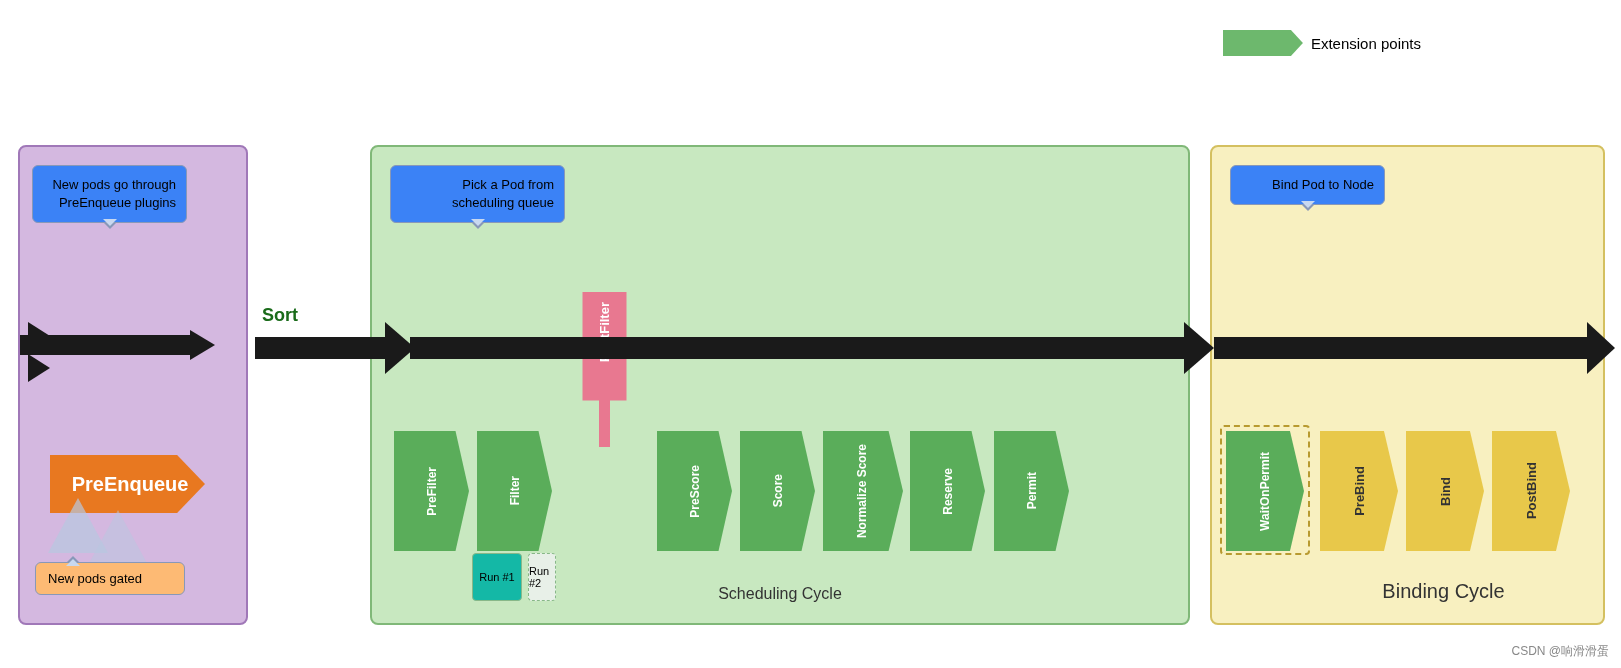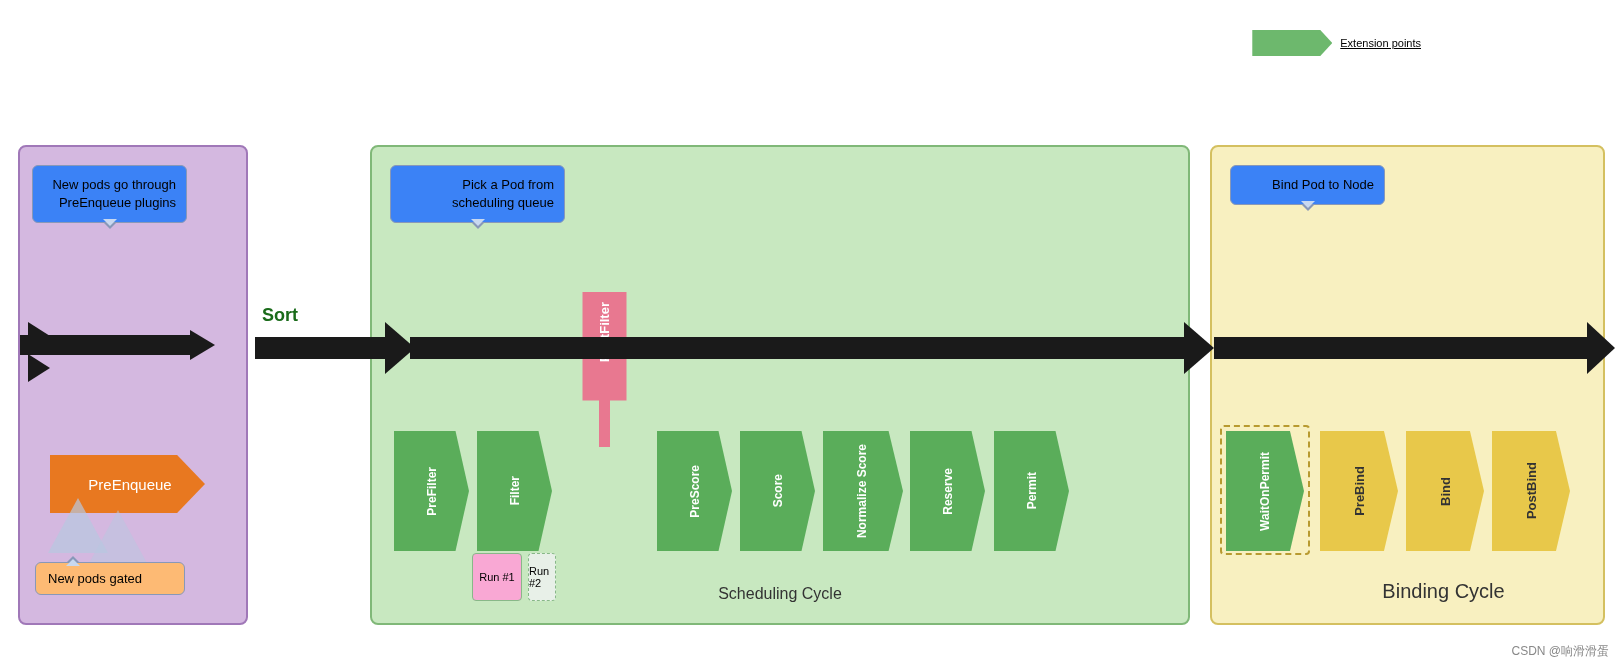--- a/index.html
+++ b/index.html
@@ -192,38 +192,38 @@
     }
   </style>
 </head>
 <body>
 
 <div class="diagram-container">
 
   <div class="legend">
     <div class="legend-item">
       <div class="legend-arrow-green"></div>
-      <span style="font-size:11px;text-decoration:underline;">Extension points</span>
+      <span style="font-size:15px;">Extension points</span>
     </div>
   </div>
 
   <div class="preenqueue-area">
 
     <div class="speech-bubble speech-bubble-bottom" style="top:18px;left:12px;width:155px;">
       <span>New pods go through PreEnqueue plugins</span>
     </div>
 
     <div style="position:absolute;top:188px;left:0;width:175px;height:20px;background:#1a1a1a;z-index:5;"></div>
     <div style="position:absolute;top:183px;left:170px;width:0;height:0;border-top:15px solid transparent;border-bottom:15px solid transparent;border-left:25px solid #1a1a1a;z-index:6;"></div>
 
     <div style="position:absolute;top:175px;left:8px;width:0;height:0;border-top:14px solid transparent;border-bottom:14px solid transparent;border-left:22px solid #1a1a1a;"></div>
     <div style="position:absolute;top:207px;left:8px;width:0;height:0;border-top:14px solid transparent;border-bottom:14px solid transparent;border-left:22px solid #1a1a1a;"></div>
 
     <div style="position:absolute;bottom:110px;left:30px;width:155px;height:58px;background:#e87820;clip-path:polygon(0 0, 82% 0, 100% 50%, 82% 100%, 0 100%);display:flex;align-items:center;justify-content:center;">
-      <span style="font-weight:normal;font-size:15px;color:white;text-align:center;padding-left:5px;">PreEnqueue</span>
+      <span style="font-weight:bold;font-size:20px;color:white;text-align:center;padding-left:5px;">PreEnqueue</span>
     </div>
 
     <div style="position:absolute;bottom:70px;left:28px;width:0;height:0;border-left:30px solid transparent;border-right:30px solid transparent;border-bottom:55px solid #b8c8e0;opacity:0.7;"></div>
     <div style="position:absolute;bottom:58px;left:68px;width:0;height:0;border-left:30px solid transparent;border-right:30px solid transparent;border-bottom:55px solid #b8c8e0;opacity:0.5;"></div>
 
     <div class="new-pods-gated">
       <span>New pods gated</span>
     </div>
   </div>
 
@@ -244,21 +244,21 @@
     </div>
 
     <div style="position:absolute;bottom:72px;left:22px;width:75px;height:120px;background:#5aad5a;clip-path:polygon(0 0, 82% 0, 100% 50%, 82% 100%, 0 100%);display:flex;align-items:center;justify-content:center;">
       <span style="font-weight:bold;font-size:12px;color:white;writing-mode:vertical-rl;transform:rotate(180deg);">PreFilter</span>
     </div>
 
     <div style="position:absolute;bottom:72px;left:105px;width:75px;height:120px;background:#5aad5a;clip-path:polygon(0 0, 82% 0, 100% 50%, 82% 100%, 0 100%);display:flex;align-items:center;justify-content:center;">
       <span style="font-weight:bold;font-size:12px;color:white;writing-mode:vertical-rl;transform:rotate(180deg);">Filter</span>
     </div>
 
-    <div style="position:absolute;bottom:22px;left:100px;width:50px;height:48px;background:#f9a8d4;border:1.5px solid #88b888;border-radius:4px;display:flex;align-items:center;justify-content:center;font-size:11px;">
+    <div style="position:absolute;bottom:22px;left:100px;width:50px;height:48px;background:#14b8a6;border:1.5px solid #88b888;border-radius:4px;display:flex;align-items:center;justify-content:center;font-size:11px;">
       <span>Run #1</span>
     </div>
     <div style="position:absolute;bottom:22px;left:156px;width:28px;height:48px;background:#e8f0e8;border:1.5px dashed #88b888;border-radius:4px;display:flex;align-items:center;justify-content:center;font-size:11px;">
       <span>Run #2</span>
     </div>
 
     <div style="position:absolute;bottom:72px;left:285px;width:75px;height:120px;background:#5aad5a;clip-path:polygon(0 0, 82% 0, 100% 50%, 82% 100%, 0 100%);display:flex;align-items:center;justify-content:center;">
       <span style="font-weight:bold;font-size:12px;color:white;writing-mode:vertical-rl;transform:rotate(180deg);">PreScore</span>
     </div>
 

